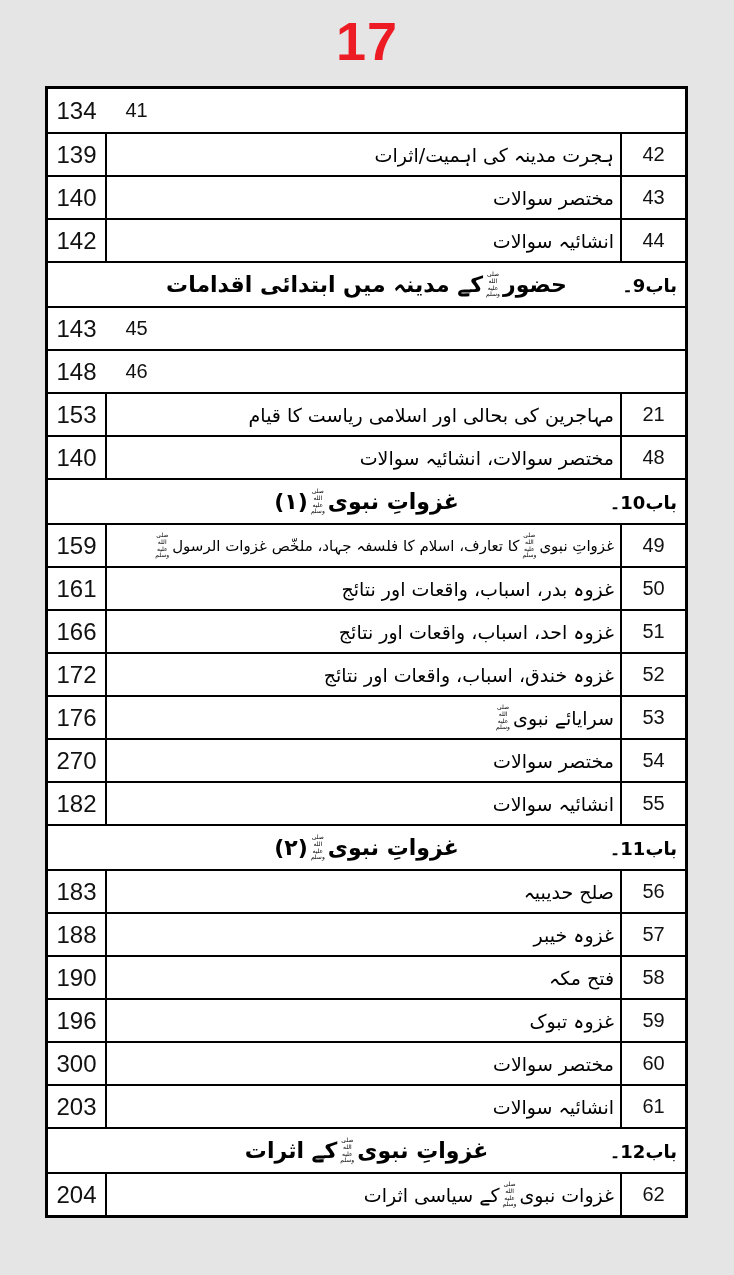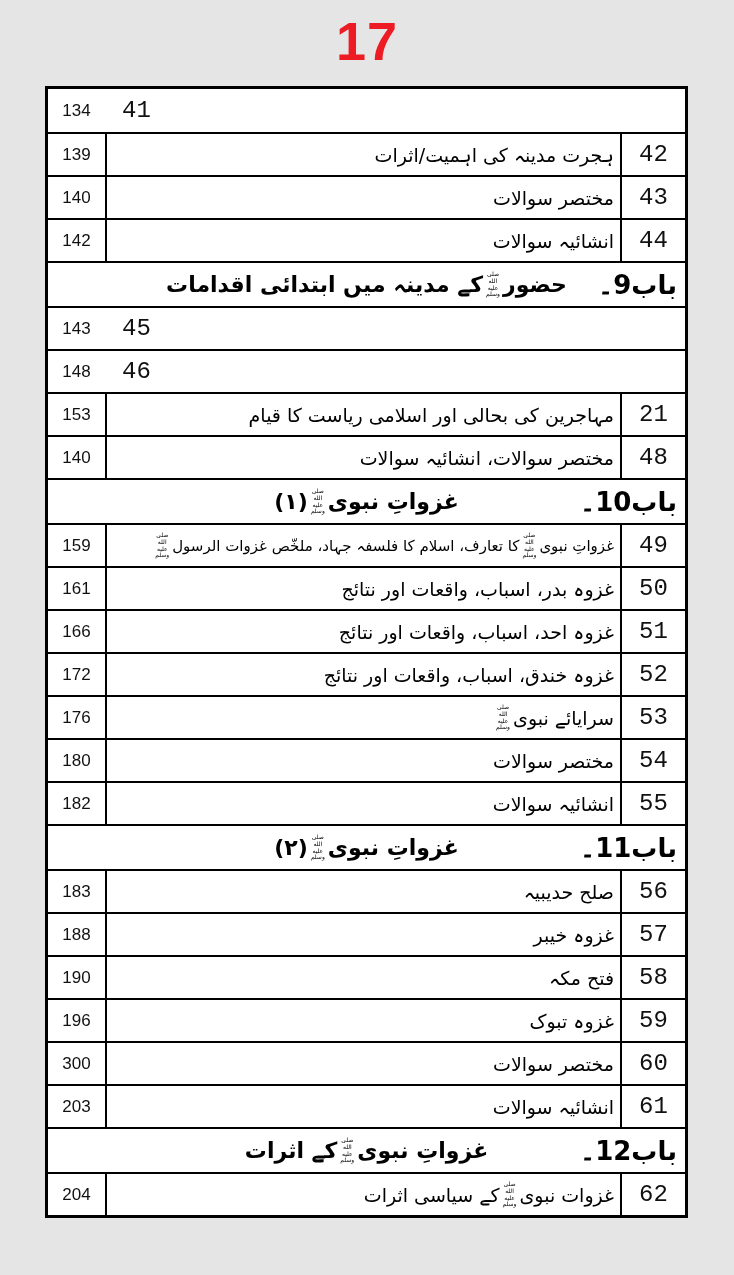--- a/index.html
+++ b/index.html
@@ -40,21 +40,21 @@
   }
   .toc-table > :first-child { border-top: none; }
   .toc-row { height: 43px; }
   .chapter-row { height: 45px; position: relative; }
   .cell-page {
     width: 57px;
     display: flex;
     align-items: center;
     justify-content: center;
     font-family: "Liberation Sans", sans-serif;
-    font-size: 17px;
+    font-size: 24px;
     color: #111;
   }
   .cell-title {
     flex: 1;
     border-left: 2px solid #000;
     border-right: 2px solid #000;
     box-sizing: border-box;
     direction: rtl;
     display: flex;
     align-items: center;
@@ -63,32 +63,32 @@
     white-space: nowrap;
     overflow: hidden;
     color: #000;
   }
   .cell-title.small { font-size: 15px; }
   .cell-serial {
     width: 63px;
     display: flex;
     align-items: center;
     justify-content: center;
-    font-family: Liberation Mono, monospace;
-    font-size: 24px;
+    font-family: Liberation Sans, sans-serif;
+    font-size: 20px;
     color: #111;
   }
   .chapter-label {
     position: absolute;
     right: 8px;
     top: 50%;
     transform: translateY(-50%);
     direction: rtl;
     font-weight: 700;
-    font-size: 26px;
+    font-size: 18px;
     white-space: nowrap;
     color: #000;
   }
   .chapter-title {
     position: absolute;
     inset: 0;
     display: flex;
     align-items: center;
     justify-content: center;
     direction: rtl;
@@ -194,21 +194,21 @@
     <div class="cell-serial">52</div>
   </div>
 
   <div class="toc-row">
     <div class="cell-page">176</div>
     <div class="cell-title urdu">سرایائے نبوی <span class="saw">صلى الله عليه وسلم</span></div>
     <div class="cell-serial">53</div>
   </div>
 
   <div class="toc-row">
-    <div class="cell-page">180</div>
+    <div class="cell-page">270</div>
     <div class="cell-title urdu">مختصر سوالات</div>
     <div class="cell-serial">54</div>
   </div>
 
   <div class="toc-row">
     <div class="cell-page">182</div>
     <div class="cell-title urdu">انشائیہ سوالات</div>
     <div class="cell-serial">55</div>
   </div>
 

